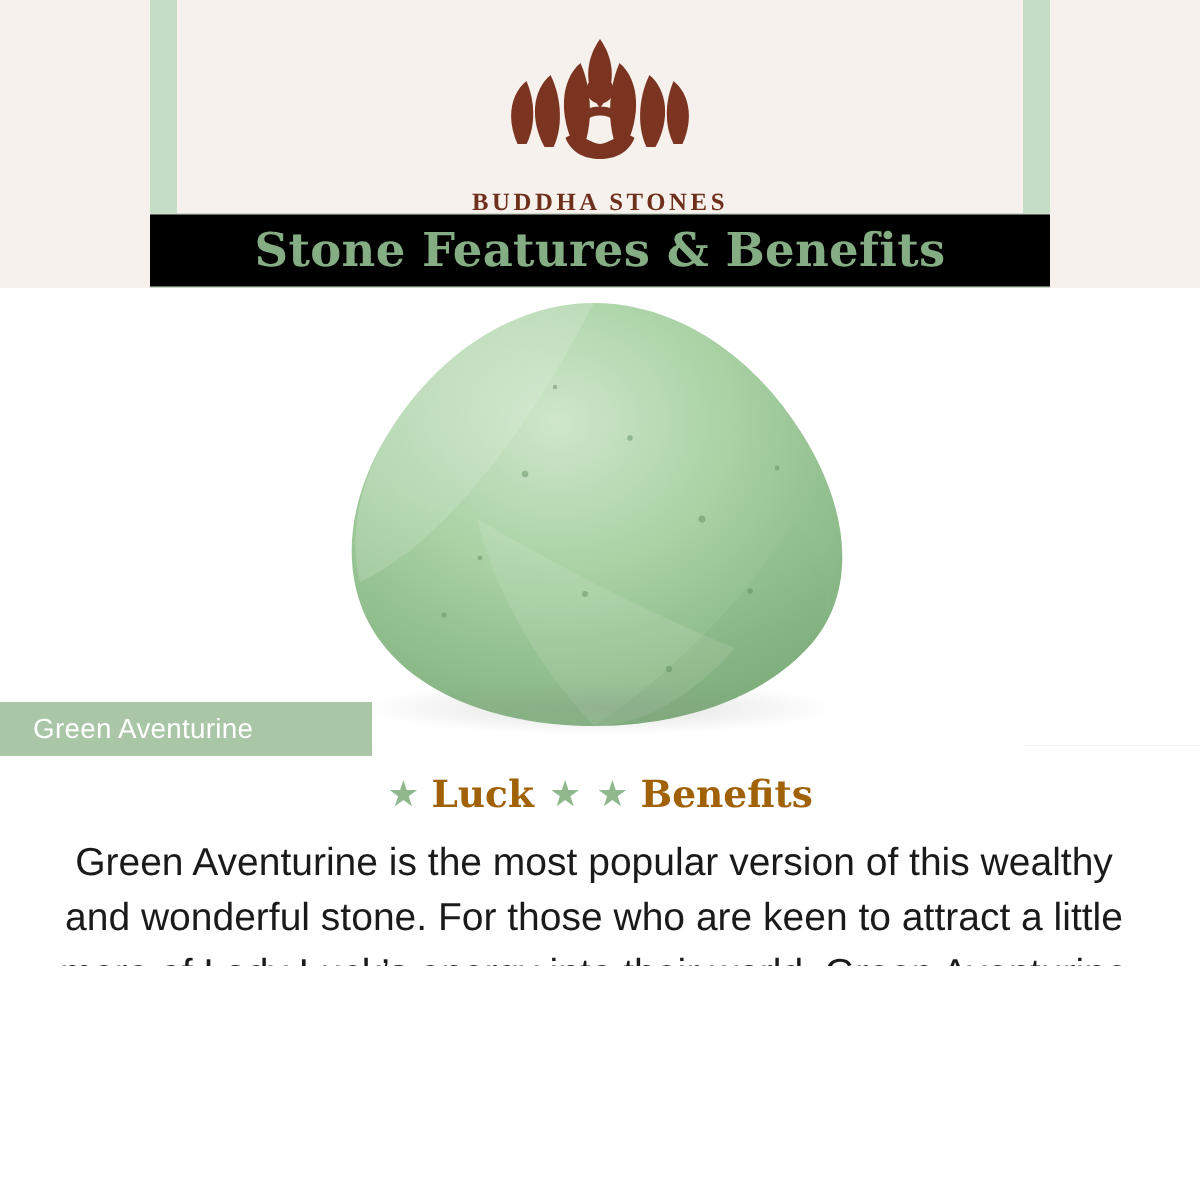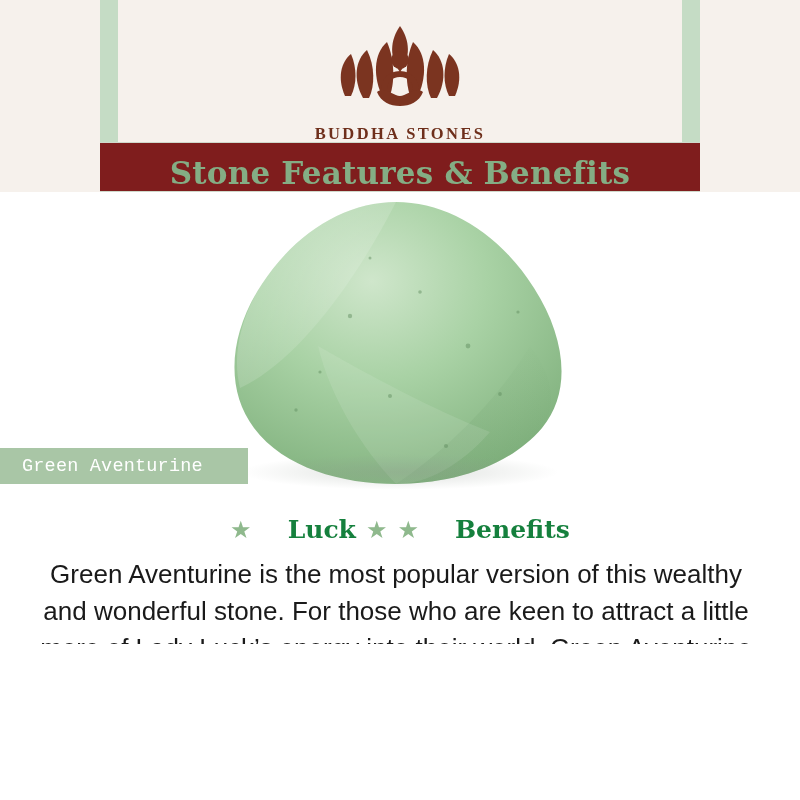--- a/index.html
+++ b/index.html
@@ -89,25 +89,25 @@
     font-weight: bold;
     color: #6e2f1b;
     font-family: "Liberation Serif", serif;
   }
 
   
   .title-banner {
     position: absolute;
     left: 100px; top: 142px;
     width: 600px; height: 50px;
-    background: #7f1d1d;
+    background: #000000;
     border-top: 1px solid #cfd9cb;
     border-bottom: 1px solid #cfd9cb;
     display: flex;
-    align-items: flex-end;
+    align-items: center;
     justify-content: center;
     z-index: 6;
   }
   .title-text {
     font-family: "DejaVu Serif", serif;
     font-weight: bold;
     font-size: 31px;
     color: #84ad84;
     letter-spacing: 0.2px;
   }
@@ -131,28 +131,27 @@
   .shadow {
     position: absolute;
     left: 40px; bottom: 6px;
     width: 320px; height: 36px;
     background: radial-gradient(ellipse at center, rgba(140,150,140,0.30) 0%, rgba(255,255,255,0) 70%);
   }
 
   
   .stone-label {
     position: absolute;
-    left: 0; top: 448px;
+    left: 0; top: 468px;
     width: 248px; height: 36px;
     background: #a9c6a6;
     display: flex;
     align-items: center;
     padding-left: 22px;
     z-index: 7;
-    font-family: Liberation Mono, monospace;
   }
   .stone-label span {
     color: #ffffff;
     font-size: 18.5px;
     letter-spacing: 0.2px;
   }
 
   
   .body-panel {
     position: absolute;
@@ -164,25 +163,24 @@
   .keywords {
     display: flex;
     align-items: center;
     justify-content: center;
     gap: 10px;
     padding-top: 18px;
   }
   .kw { display: inline-flex; align-items: center; gap: 8px; }
   .kw-star { color: #8fb98d; font-size: 24px; line-height: 1; }
   .kw-text {
-    color: #15803d;
+    color: #a16207;
     font-size: 25px;
     font-weight: bold;
     font-family: "DejaVu Serif", serif;
-    margin-left: 28px;
   }
   .paragraph {
     margin: 12px 42px 0 34px;
     font-size: 26px;
     line-height: 1.42;
     color: #1a1a1a;
     text-align: center;
   }
 
   

